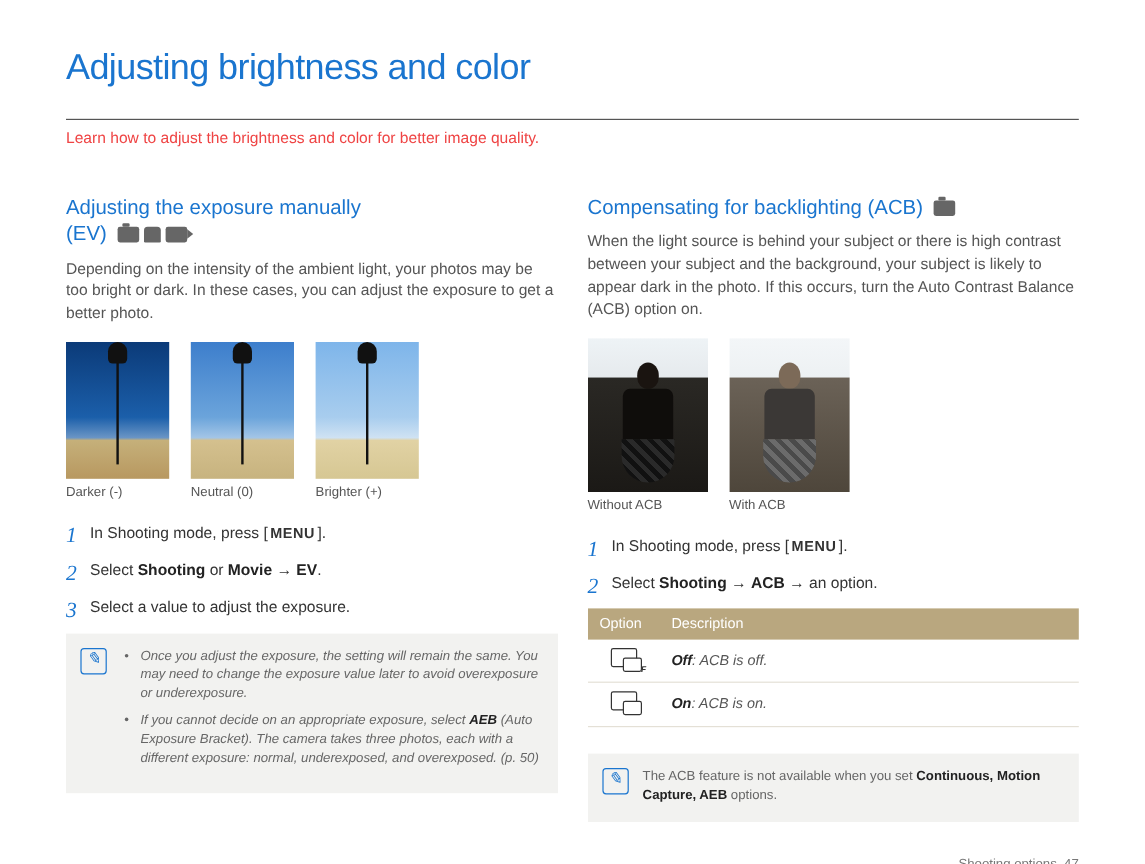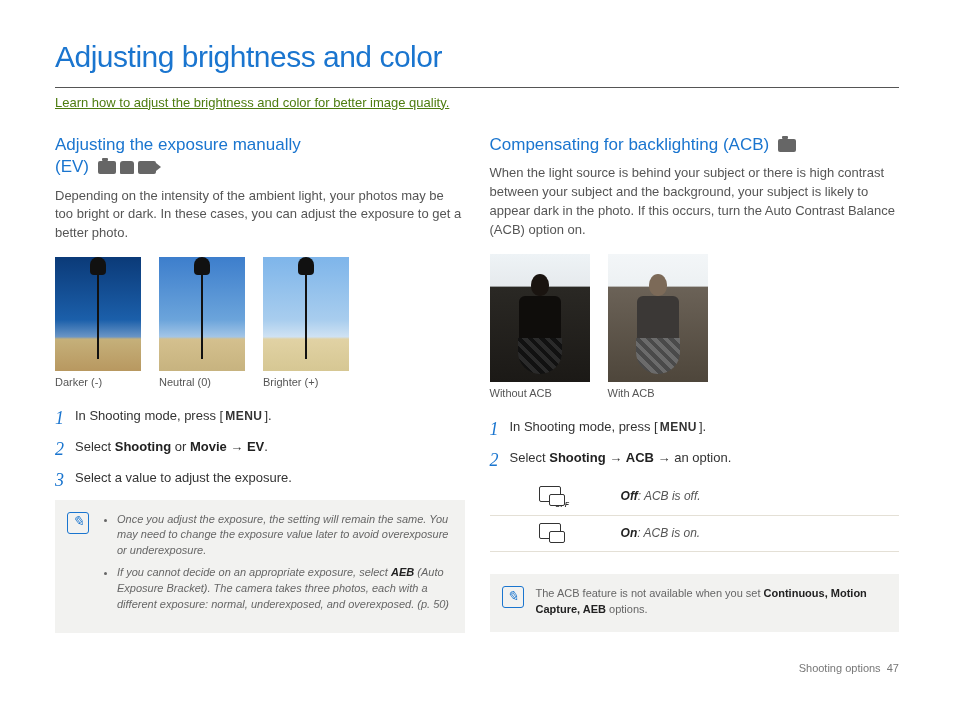--- a/index.html
+++ b/index.html
@@ -12,29 +12,28 @@
     padding: 35px 55px 20px 55px;
     font-size: 13px;
     line-height: 1.45;
   }
   .page-title {
     font-size: 30px;
     color: #1a75cf;
     font-weight: 400;
     letter-spacing: -0.5px;
     border-bottom: 1px solid #555;
-    padding-bottom: 8px;
+    padding-bottom: 20px;
     margin-bottom: 6px;
     font-stretch: condensed;
   }
   .lead {
     font-size: 13px;
-    color: #4d7c0f;
-    margin-bottom: 22px;
-    text-decoration: underline;
+    color: #ef4444;
+    margin-bottom: 38px;
   }
   .columns { display: flex; gap: 25px; }
   .col { flex: 1 1 0; }
   .sub-title {
     color: #1a75cf;
     font-size: 17px;
     font-weight: 400;
     margin-bottom: 8px;
     line-height: 1.3;
   }
@@ -207,20 +206,24 @@
       <li>
         <span>In Shooting mode, press [</span><span class="menu-label">MENU</span><span>].</span>
       </li>
       <li>
         <span>Select </span><b>Shooting</b><span> → </span><b>ACB</b><span> → an option.</span>
       </li>
     </ol>
 
     <table class="opts">
       <tbody>
+          <tr>
+        <th>Option</th>
+        <th>Description</th>
+      </tr>
       <tr>
         <td><span class="opt-icon off"><span class="sub">OFF</span></span></td>
         <td><b>Off</b><span>: ACB is off.</span></td>
       </tr>
       <tr>
         <td><span class="opt-icon"></span></td>
         <td><b>On</b><span>: ACB is on.</span></td>
       </tr>
     </tbody>
       </table>

